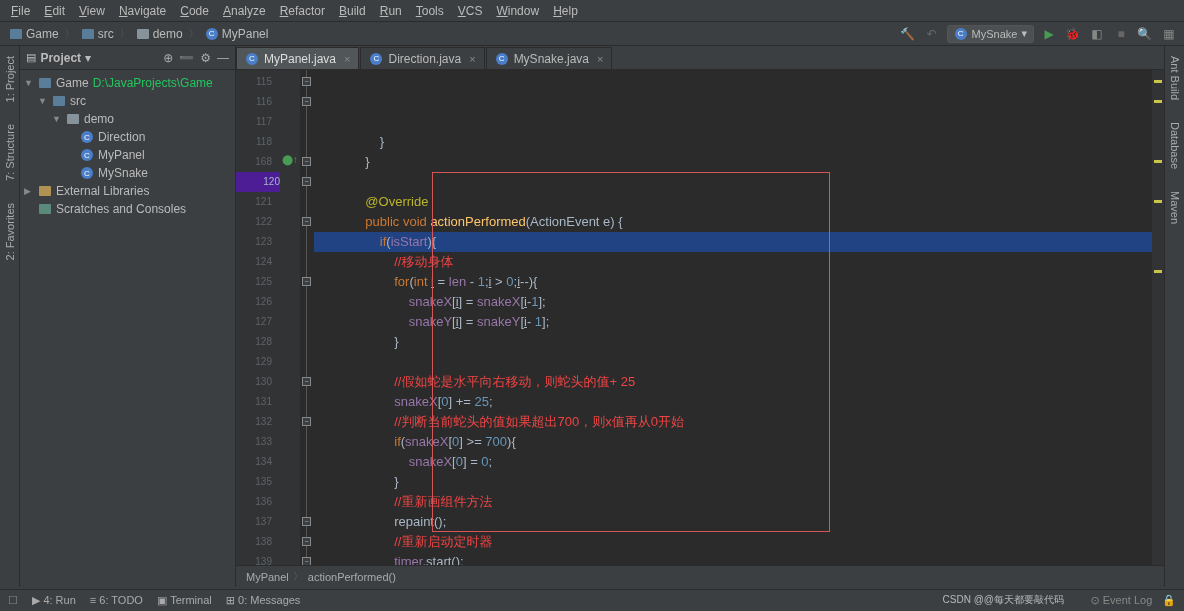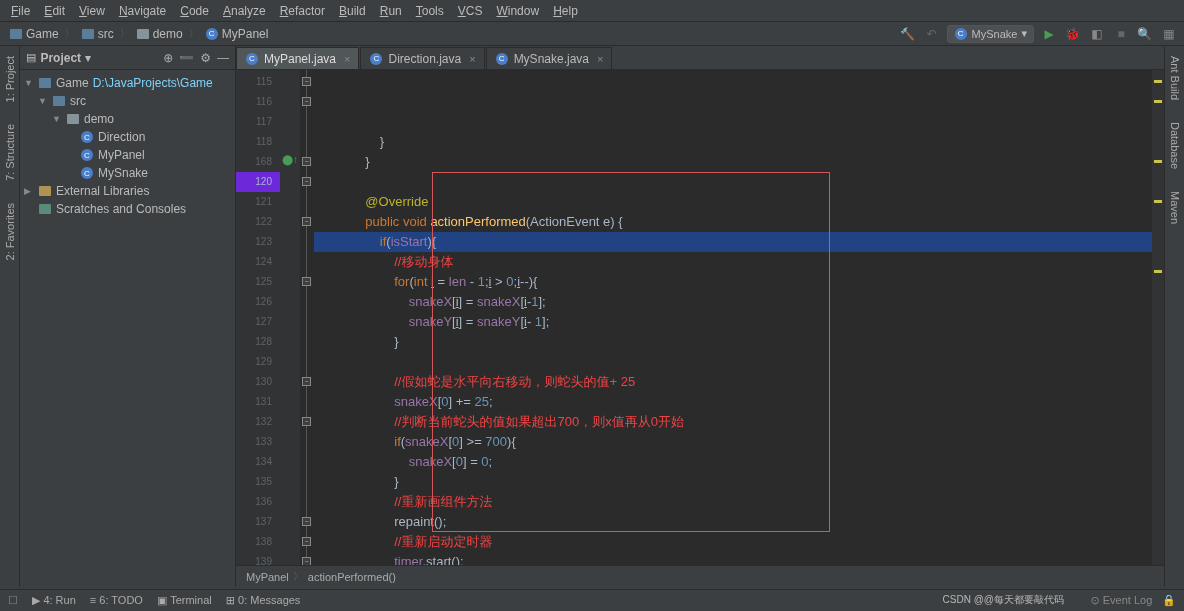--- a/index.html
+++ b/index.html
@@ -26,31 +26,31 @@
 .rightbar { width:20px; background:#3c3f41; border-left:1px solid #2b2b2b; display:flex; flex-direction:column; align-items:center; padding-top:4px; gap:10px; }
 .rightbar .vtxt { writing-mode:vertical-rl; font-size:11px; color:#aaa; padding:6px 0; }
 .sidebar { width:216px; background:#3c3f41; border-right:1px solid #2b2b2b; display:flex; flex-direction:column; }
 .side-head { height:24px; display:flex; align-items:center; padding:0 6px; border-bottom:1px solid #2b2b2b; justify-content:space-between; }
 .side-head-l { display:flex; align-items:center; gap:4px; }
 .side-head-r { display:flex; align-items:center; gap:6px; color:#aaa; }
 .tree { padding:4px 0; font-size:12px; }
 .tree-row { display:flex; align-items:center; height:18px; padding-left:4px; gap:4px; cursor:pointer; }
 .arrow { width:10px; color:#888; font-size:9px; }
 .indent1 { padding-left:18px; } .indent2 { padding-left:32px; } .indent3 { padding-left:46px; }
-.dim { color:#7dd3fc; }
+.dim { color:#22c55e; }
 .i-lib { width:12px; height:10px; background:#b09352; border-radius:1px; }
 .i-scratch { width:12px; height:10px; background:#5a8a7a; border-radius:1px; }
 .editor { flex:1; display:flex; flex-direction:column; background:#2b2b2b; }
 .tabs { height:24px; background:#3c3f41; display:flex; align-items:flex-end; border-bottom:1px solid #2b2b2b; }
 .tab { height:22px; padding:0 8px; display:flex; align-items:center; gap:5px; background:#3c3f41; border:1px solid #2b2b2b; border-bottom:none; margin-right:1px; font-size:12px; color:#bbb; cursor:pointer; }
 .tab.active { background:#515658; color:#ddd; }
 .tab .x { color:#888; font-size:11px; margin-left:3px; }
 .code-wrap { flex:1; display:flex; overflow:hidden; position:relative; }
 .gutter-ln { width:44px; background:#313335; text-align:right; padding:2px 8px 2px 0; color:#606366; font-family:Consolas,monospace; font-size:10px; line-height:20px; }
-.gutter-ln .hl { background:#6d28d9; color:#a8b7cc; display:block; margin:0 -8px 0 0; padding-right:8px; }
+.gutter-ln .hl { background:#4c1d95; color:#a8b7cc; display:block; margin:0 -8px 0 0; }
 .gutter-ic { width:20px; background:#313335; font-family:Consolas,monospace; font-size:10px; line-height:20px; color:#606366; }
 .gutter-ic div { height:20px; display:flex; align-items:center; justify-content:center; }
 .gutter-fold { width:14px; background:#2b2b2b; position:relative; }
 .fold-line { position:absolute; left:6px; top:0; bottom:0; width:1px; background:#555; }
 .fold-mark { position:absolute; left:2px; width:9px; height:9px; border:1px solid #888; background:#3c3f41; font-size:7px; line-height:7px; text-align:center; color:#aaa; }
 .code { flex:1; font-family:Consolas,monospace; font-size:13px; line-height:20px; padding:2px 0 2px 8px; position:relative; white-space:pre; }
 .code .line { height:20px; }
 .code .hl-line { background:#214283; margin-left:-8px; padding-left:8px; }
 .redbox { position:absolute; border:1px solid #d45656; pointer-events:none; }
 .kw { color:#cc7832; }

